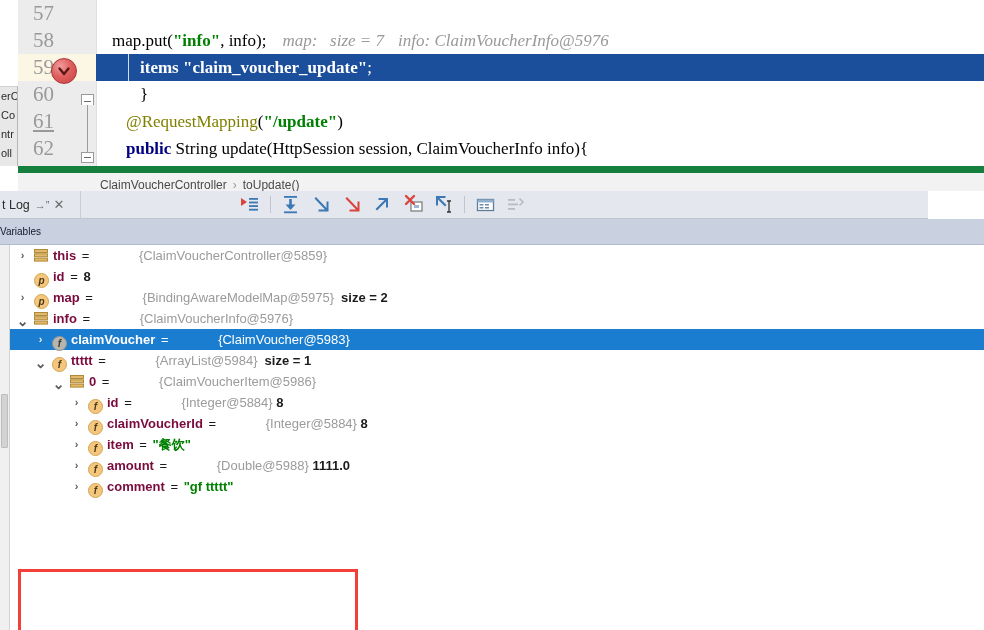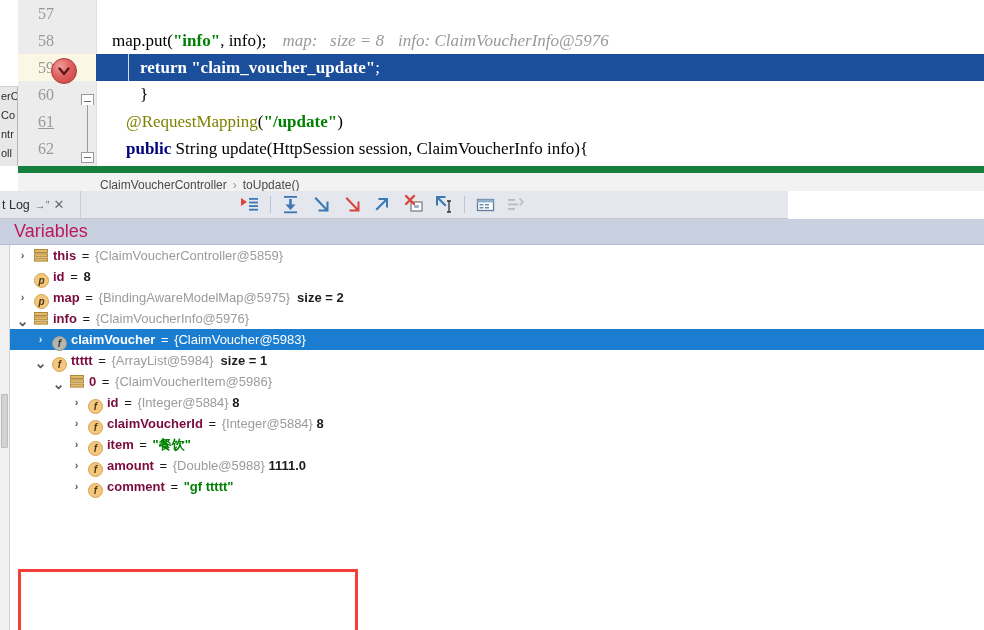--- a/index.html
+++ b/index.html
@@ -47,21 +47,21 @@
     width: 78px; height: 166px;
     background: #ececec;
     border-right: 1px solid #e0e0e0;
   }
   .ln {
     position: absolute;
     left: 18px;
     width: 36px;
     text-align: right;
     font-family: "Liberation Serif", serif;
-    font-size: 16px;
+    font-size: 21px;
     color: #999999;
     line-height: 27px;
     height: 27px;
   }
   .gutter-row-hl {
     position: absolute;
     left: 18px; width: 78px; height: 27px;
     background: #fcf6e4;
   }
   #breakpoint {
@@ -162,21 +162,21 @@
   
   #lower {
     position: absolute;
     left: 0; top: 191px;
     width: 984px; height: 439px;
     background: #ffffff;
   }
   #tool-header {
     position: absolute;
     left: 0; top: 0;
-    width: 788px; height: 27px;
+    width: 928px; height: 27px;
     background: #e4e7ed;
     border-bottom: 1px solid #c0c5ce;
   }
   .tab {
     position: absolute;
     top: 0; height: 27px;
     line-height: 27px;
     font-size: 12.5px;
     color: #2b2b2b;
     white-space: nowrap;
@@ -207,23 +207,23 @@
 
   #varbar {
     position: absolute;
     left: 0; top: 28px;
     width: 984px; height: 25px;
     background: #c9d0e0;
     border-bottom: 1px solid #b3bccd;
   }
   #varbar span {
     line-height: 25px;
-    padding-left: 14px;
-    font-size: 18px;
-    color: #be185d;
+    padding-left: 0;
+    font-size: 10px;
+    color: #0f172a;
   }
 
   #varsplit {
     position: absolute;
     left: 0; top: 54px;
     width: 9px; height: 385px;
     background: #f0f0f0;
     border-right: 1px solid #d2d2d2;
   }
   #vscroll {
@@ -282,21 +282,21 @@
   }
   .badge.gray { background:#b6b6ae; border-color:#979790; color:#3a3a33; }
   .objicon {
     display: inline-block;
     width: 15px; height: 13px;
     vertical-align: -2px;
     margin-right: 4px;
   }
   .nm  { color: #7a0a3c; font-weight: bold; }
   .eq  { color: #1c1c1c; padding: 0 2px; }
-  .ref { color: #9b9b9b; }
+  .ref { color: #9b9b9b; margin-left: 44px; }
   .val { color: #1c1c1c; font-weight: bold; }
   .valstr { color: #008000; font-weight: bold; }
   .sz  { color: #1c1c1c; font-weight: bold; padding-left: 7px; }
 
   #redbox {
     position: absolute;
     left: 18px; top: 378px;
     width: 340px; height: 182px;
     border: 3px solid #f43f38;
     box-sizing: border-box;
@@ -332,23 +332,23 @@
 
   <div id="fold-col">
     <div class="fold-line" style="top:94px; height:62px;"></div>
     <div class="fold-marker top arrow" style="left:3px; top:94px;"></div>
     <div class="fold-marker minus" style="left:3px; top:152px;"></div>
   </div>
 
   <div id="code-pane">
 
 
-    <div class="cl" style="top:27px; left:16px;"><span>map.put(</span><span class="str">"info"</span><span>, info);</span><span class="hint" style="padding-left:16px;">map:   size = 8</span><span class="hint" style="padding-left:14px;">info: ClaimVoucherInfo@5976</span></div>
-
-    <div class="cl" style="top:54px; left:44px; z-index:2;"><span class="onwhite" style="font-weight:bold;">return </span><span class="onwhite" style="font-weight:bold;">"claim_voucher_update"</span><span class="onwhite">;</span></div>
+    <div class="cl" style="top:27px; left:16px;"><span>map.put(</span><span class="str">"info"</span><span>, info);</span><span class="hint" style="padding-left:16px;">map:   size = 7</span><span class="hint" style="padding-left:14px;">info: ClaimVoucherInfo@5976</span></div>
+
+    <div class="cl" style="top:54px; left:44px; z-index:2;"><span class="onwhite" style="font-weight:bold;">items </span><span class="onwhite" style="font-weight:bold;">"claim_voucher_update"</span><span class="onwhite">;</span></div>
 
     <div class="cl" style="top:81px; left:44px;"><span>}</span></div>
 
     <div class="cl" style="top:108px; left:30px;"><span class="anno">@RequestMapping</span><span>(</span><span class="str">"/update"</span><span>)</span></div>
 
     <div class="cl" style="top:135px; left:30px;"><span class="kw">public </span><span>String update(HttpSession session, ClaimVoucherInfo info){</span></div>
 
   </div>
 
   <div id="left-popup">

